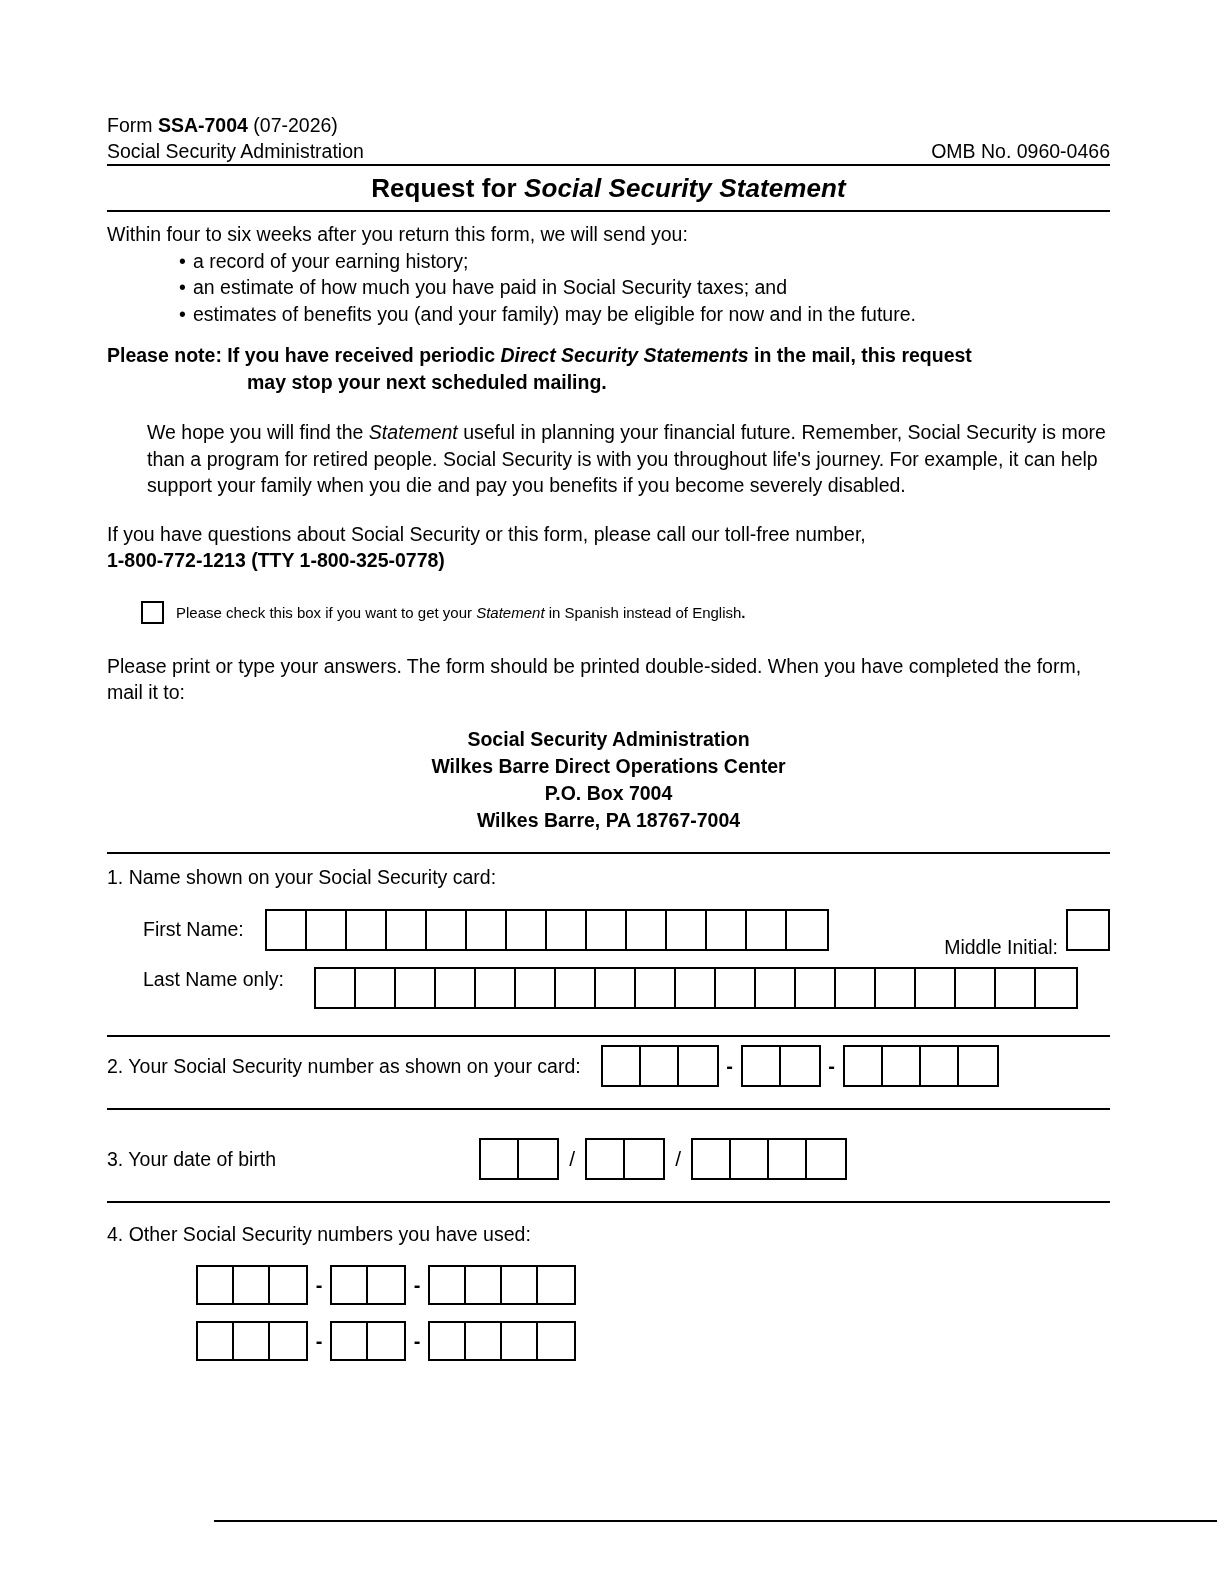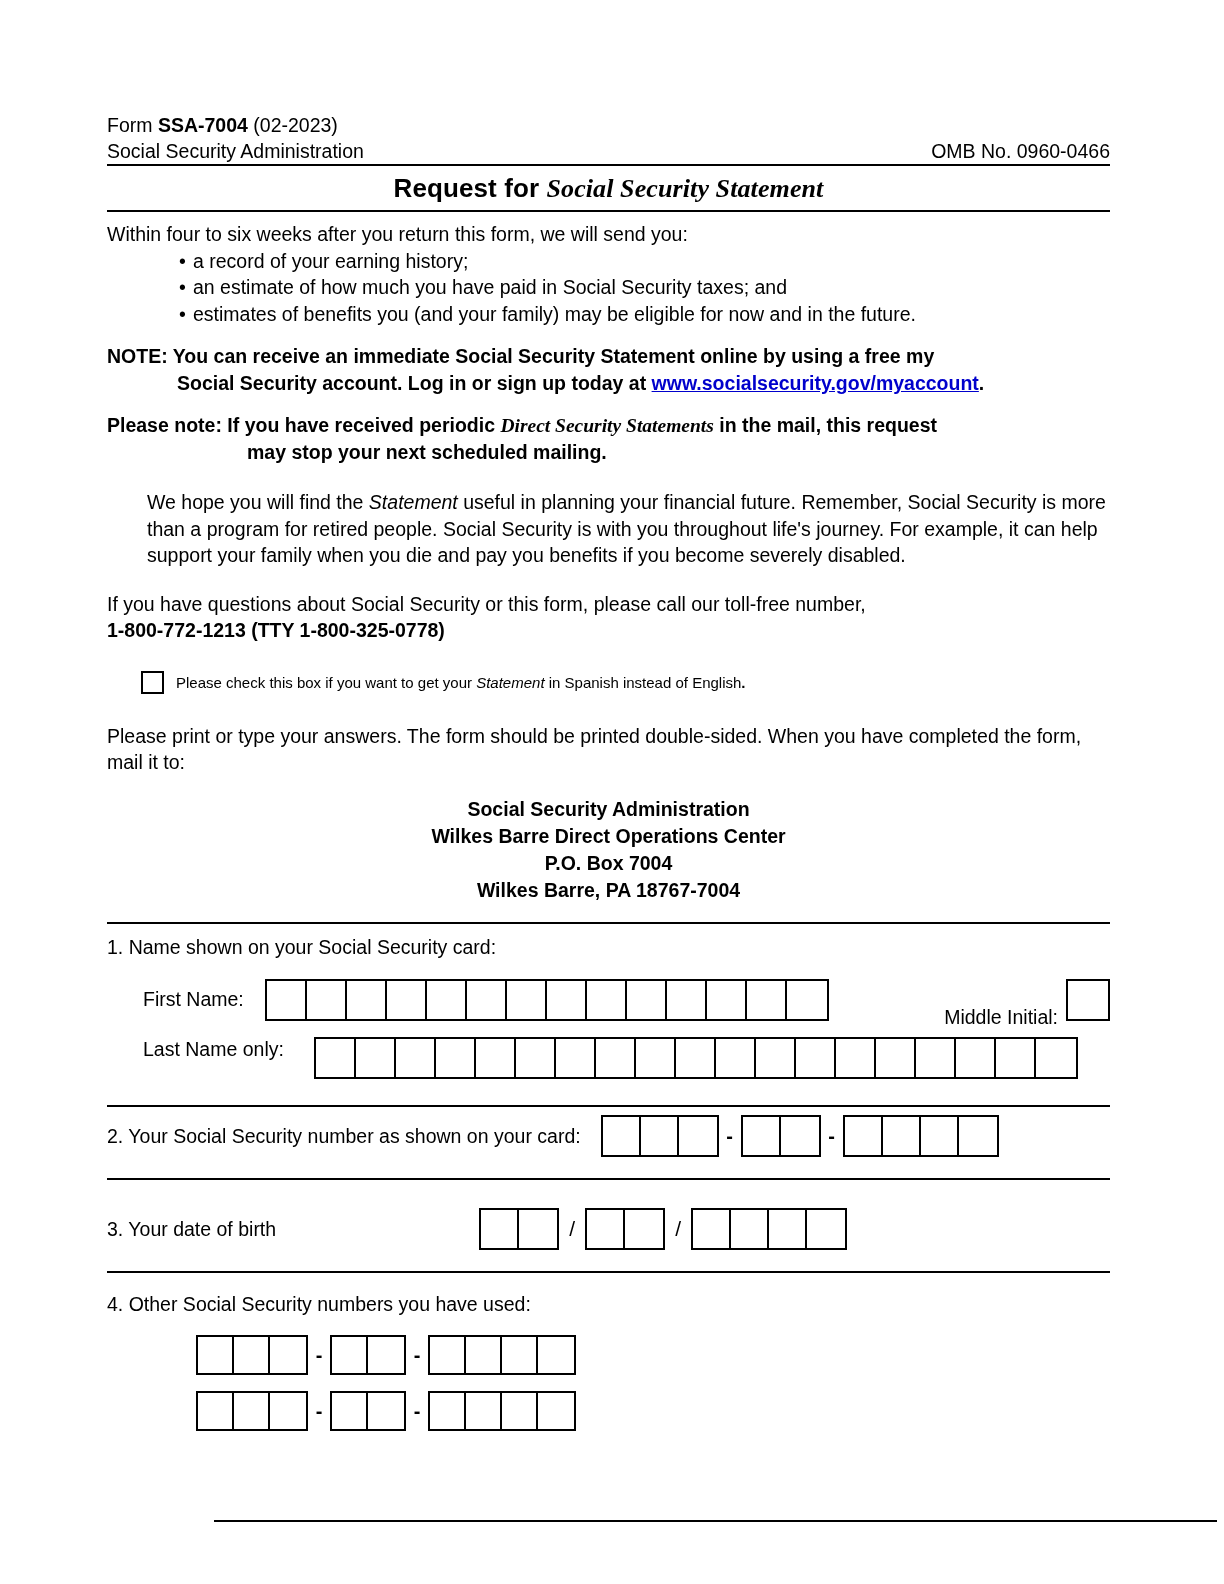--- a/index.html
+++ b/index.html
@@ -37,21 +37,21 @@
   }
   .hdr-row {
     position: relative;
     height: 26px;
     white-space: nowrap;
   }
   .hdr-left { position: absolute; left: 0; top: 0; }
   .hdr-right { position: absolute; right: 0; top: 0; }
   .b { font-weight: bold; }
   .i { font-style: italic; }
-  .bi { font-weight: bold; font-style: italic; font-family: Liberation Serif, serif; }
+  .bi { font-weight: bold; font-style: italic; }
 
   .rule {
     border-top: 2px solid #000;
     width: 100%;
     height: 0;
   }
   .rule-thin {
     border-top: 2px solid #000;
     width: 100%;
     height: 0;
@@ -194,21 +194,21 @@
   }
 </style>
 </head>
 <body>
 
 <div class="page">
   <div class="content">
 
     <div class="hdr">
       <div class="hdr-row">
-        <span class="hdr-left"><span>Form </span><span class="b">SSA-7004</span><span> (02-2023)</span></span>
+        <span class="hdr-left"><span>Form </span><span class="b">SSA-7004</span><span> (07-2026)</span></span>
       </div>
       <div class="hdr-row">
         <span class="hdr-left">Social Security Administration</span>
         <span class="hdr-right">OMB  No. 0960-0466</span>
       </div>
     </div>
 
     <div class="rule"></div>
 
     <div class="title"><span>Request for </span><span class="bi">Social Security Statement</span></div>
@@ -216,24 +216,20 @@
     <div class="rule"></div>
 
     <div class="para intro">Within four to six weeks after you return this form, we will send you:</div>
 
     <ul class="bullets">
       <li><span class="bullet-dot">•</span><span class="bullet-txt">a record of your earning history;</span></li>
       <li><span class="bullet-dot">•</span><span class="bullet-txt">an estimate of how much you have paid in Social Security taxes; and</span></li>
       <li><span class="bullet-dot">•</span><span class="bullet-txt">estimates of benefits you (and your family) may be eligible for now and in the future.</span></li>
     </ul>
 
-    <div class="note-blk">
-      <span>NOTE:</span><span> You can receive an immediate Social Security Statement online by using a free my</span>
-      <span class="cont"><span>Social Security account. Log in or sign up today at </span><a class="link" href="#">www.socialsecurity.gov/myaccount</a><span>.</span></span>
-    </div>
 
     <div class="plsnote-blk">
       <span>Please note:</span><span> If you have received periodic </span><span class="bi">Direct Security Statements</span><span> in the mail, this request</span>
       <span class="cont">may stop your next scheduled mailing.</span>
     </div>
 
     <div class="para hope"><span>We hope you will find the </span><span class="i">Statement</span><span> useful in planning your financial future. Remember, Social Security is more than a program for retired people. Social Security is with you throughout life's journey. For example, it can help support your family when you die and pay you benefits if you become severely disabled.</span></div>
 
     <div class="para questions">
       <span>If you have questions about Social Security or this form, please call our toll-free number,</span><br>

